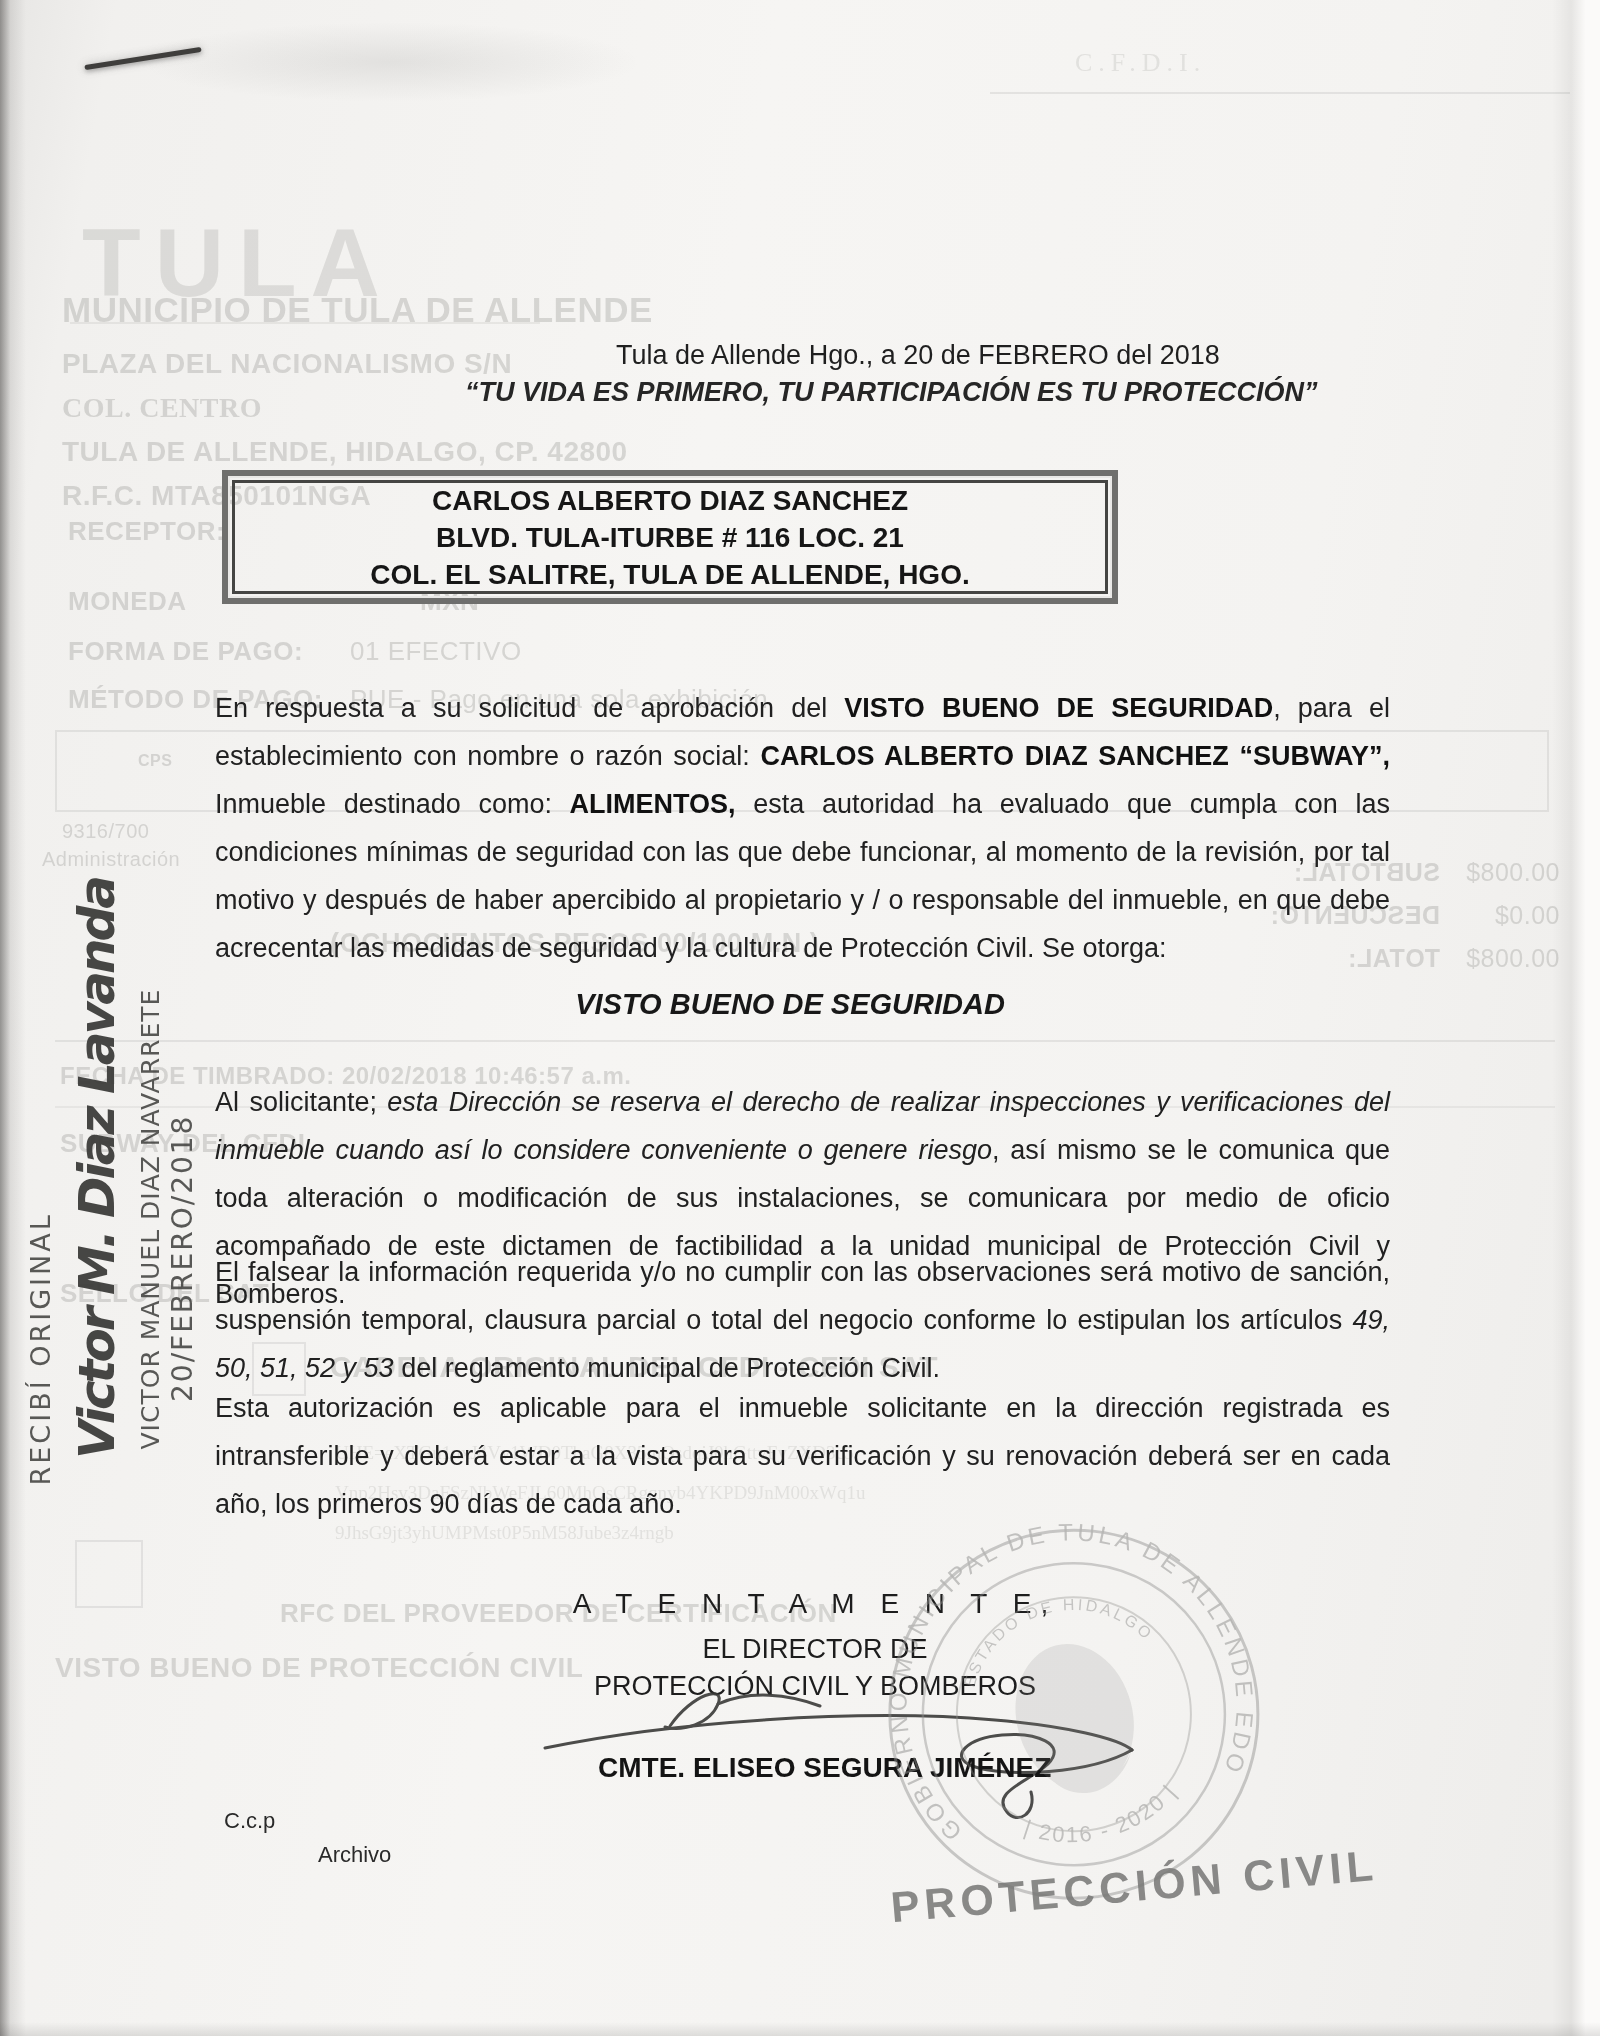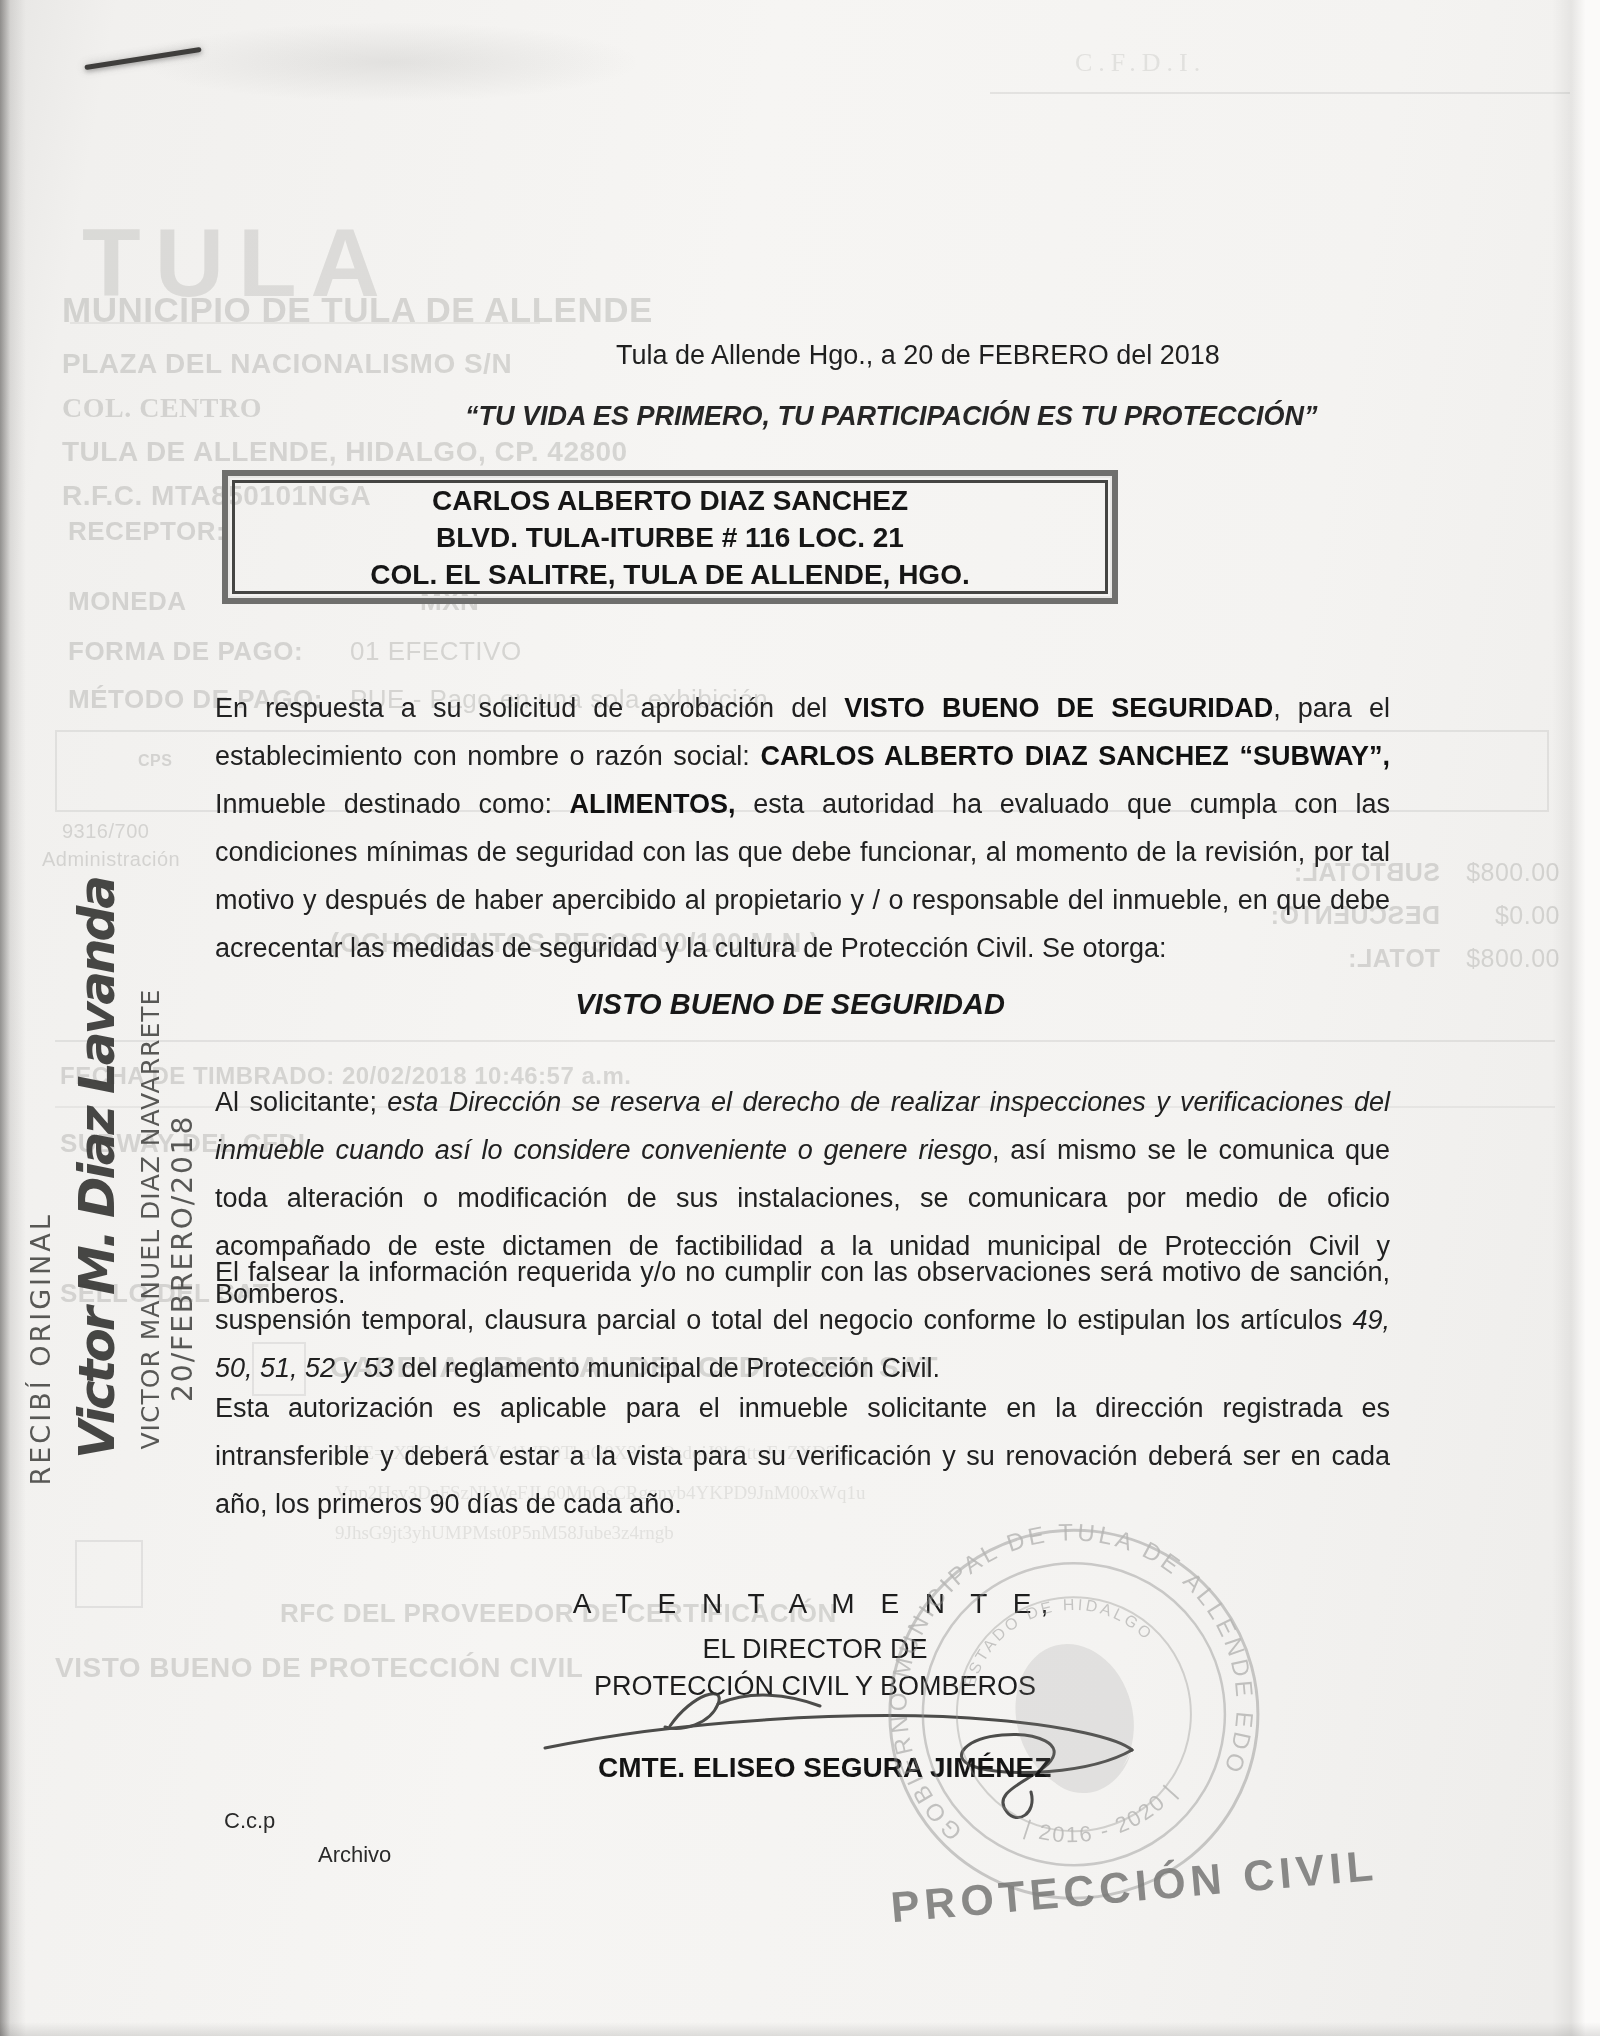--- a/index.html
+++ b/index.html
@@ -109,21 +109,21 @@
   <div class="abs gbox" style="left:252px;top:1342px;width:50px;height:50px;"></div>
   <div class="abs ghost gb nw" style="left:330px;top:1350px;font-size:30px;">CADENA ORIGINAL DEL CFDI - CFDI SAT</div>
   <div class="abs ghost2 nw" style="left:335px;top:1442px;font-size:19px;">UHE=eXTGu1nxJ4Vv1WD0ThaG8X35mQsdqiJ0hGttvFyZXD3c5</div>
   <div class="abs ghost2 nw" style="left:335px;top:1482px;font-size:19px;">Vnp2Hsv3DaFSzNbWeFJL60MhQsCRgqnyb4YKPD9JnM00xWq1u</div>
   <div class="abs ghost2 nw" style="left:335px;top:1522px;font-size:19px;">9JhsG9jt3yhUMPMst0P5nM58Jube3z4rngb</div>
   <div class="abs gbox" style="left:75px;top:1540px;width:64px;height:64px;"></div>
   <div class="abs ghost gb nw" style="left:280px;top:1598px;font-size:26px;">RFC DEL PROVEEDOR DE CERTIFICACIÓN</div>
   <div class="abs ghost gb nw" style="left:55px;top:1652px;font-size:28px;">VISTO BUENO DE PROTECCIÓN CIVIL</div>
 
   <div class="abs t date nw" style="left:616px;top:340px;">Tula de Allende Hgo.,  a 20 de FEBRERO del  2018</div>
-  <div class="abs motto nw" style="left:465px;top:377px;margin-top:24px;">“TU VIDA ES PRIMERO, TU PARTICIPACIÓN ES TU PROTECCIÓN”</div>
+  <div class="abs motto nw" style="left:465px;top:377px;">“TU VIDA ES PRIMERO, TU PARTICIPACIÓN ES TU PROTECCIÓN”</div>
 
   <div id="recipient-box" class="abs">
     <div id="recipient-inner">
       <div class="rcpt">CARLOS ALBERTO DIAZ SANCHEZ</div>
       <div class="rcpt">BLVD. TULA-ITURBE # 116 LOC. 21</div>
       <div class="rcpt">COL. EL SALITRE, TULA DE ALLENDE, HGO.</div>
     </div>
   </div>
 
   <div class="abs para" style="left:215px;top:684px;width:1175px;"><span>En respuesta a su solicitud de aprobación del </span><span class="bold">VISTO BUENO  DE SEGURIDAD</span><span>, para el establecimiento con nombre o razón social: </span><span class="bold">CARLOS ALBERTO DIAZ SANCHEZ “SUBWAY”,</span><span>  Inmueble destinado como: </span><span class="bold">ALIMENTOS,</span><span>  esta autoridad ha evaluado que cumpla con las condiciones mínimas de seguridad con las que debe funcionar, al momento de la revisión, por tal motivo y después de haber apercibido al propietario y / o responsable del inmueble, en que debe acrecentar las medidas de seguridad y la cultura de Protección Civil. Se otorga:</span></div>

